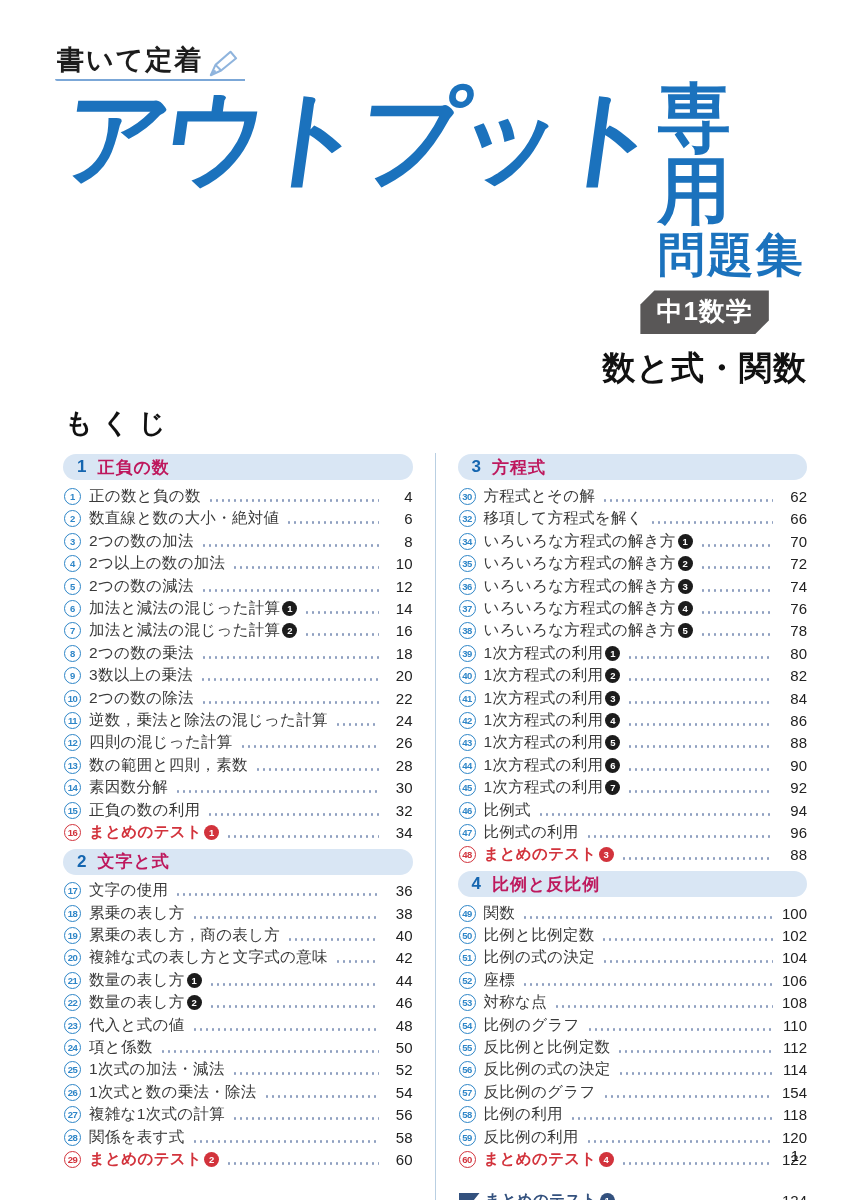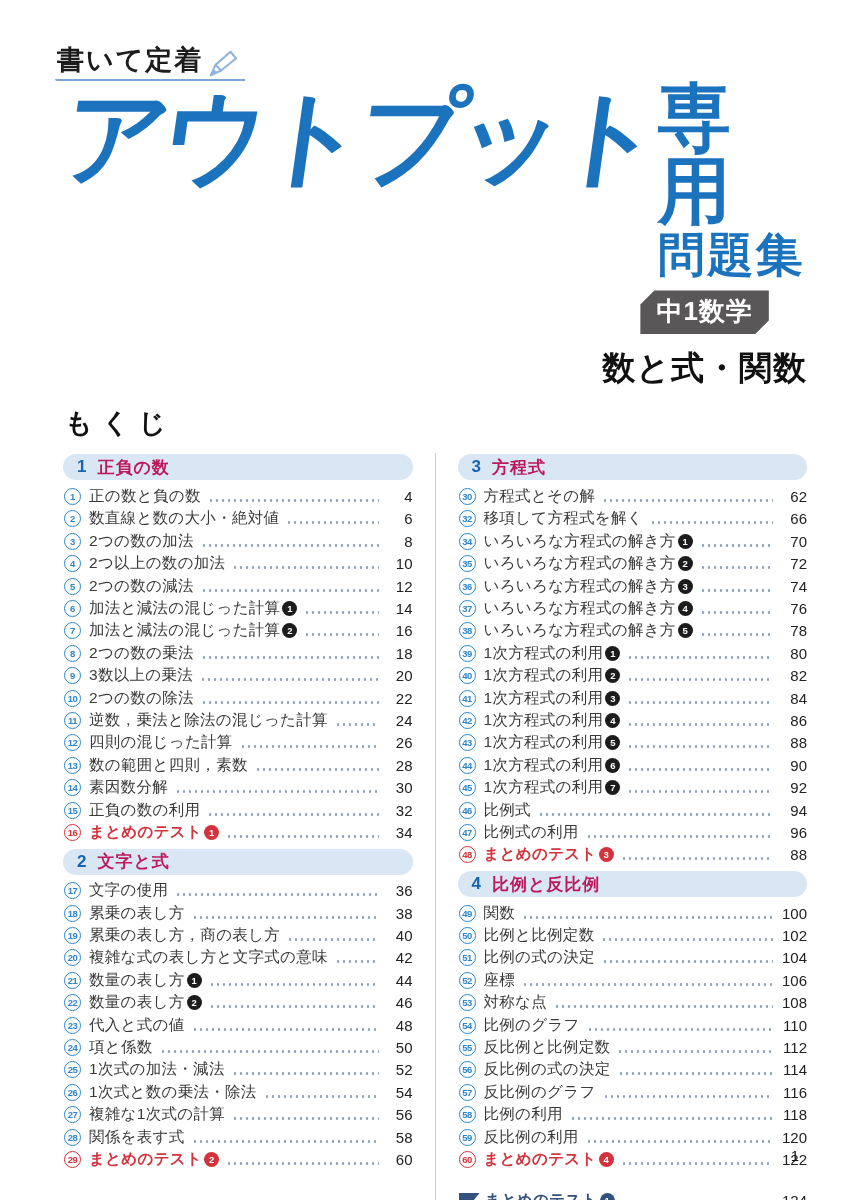--- a/index.html
+++ b/index.html
@@ -463,21 +463,21 @@
           <div class="toc-row">
             <span class="num-circle">56</span>
             <span class="row-label">反比例の式の決定</span>
             <span class="leader"></span>
             <span class="row-page">114</span>
           </div>
           <div class="toc-row">
             <span class="num-circle">57</span>
             <span class="row-label">反比例のグラフ</span>
             <span class="leader"></span>
-            <span class="row-page">116</span>
+            <span class="row-page">154</span>
           </div>
           <div class="toc-row">
             <span class="num-circle">58</span>
             <span class="row-label">比例の利用</span>
             <span class="leader"></span>
             <span class="row-page">118</span>
           </div>
           <div class="toc-row">
             <span class="num-circle">59</span>
             <span class="row-label">反比例の利用</span>

